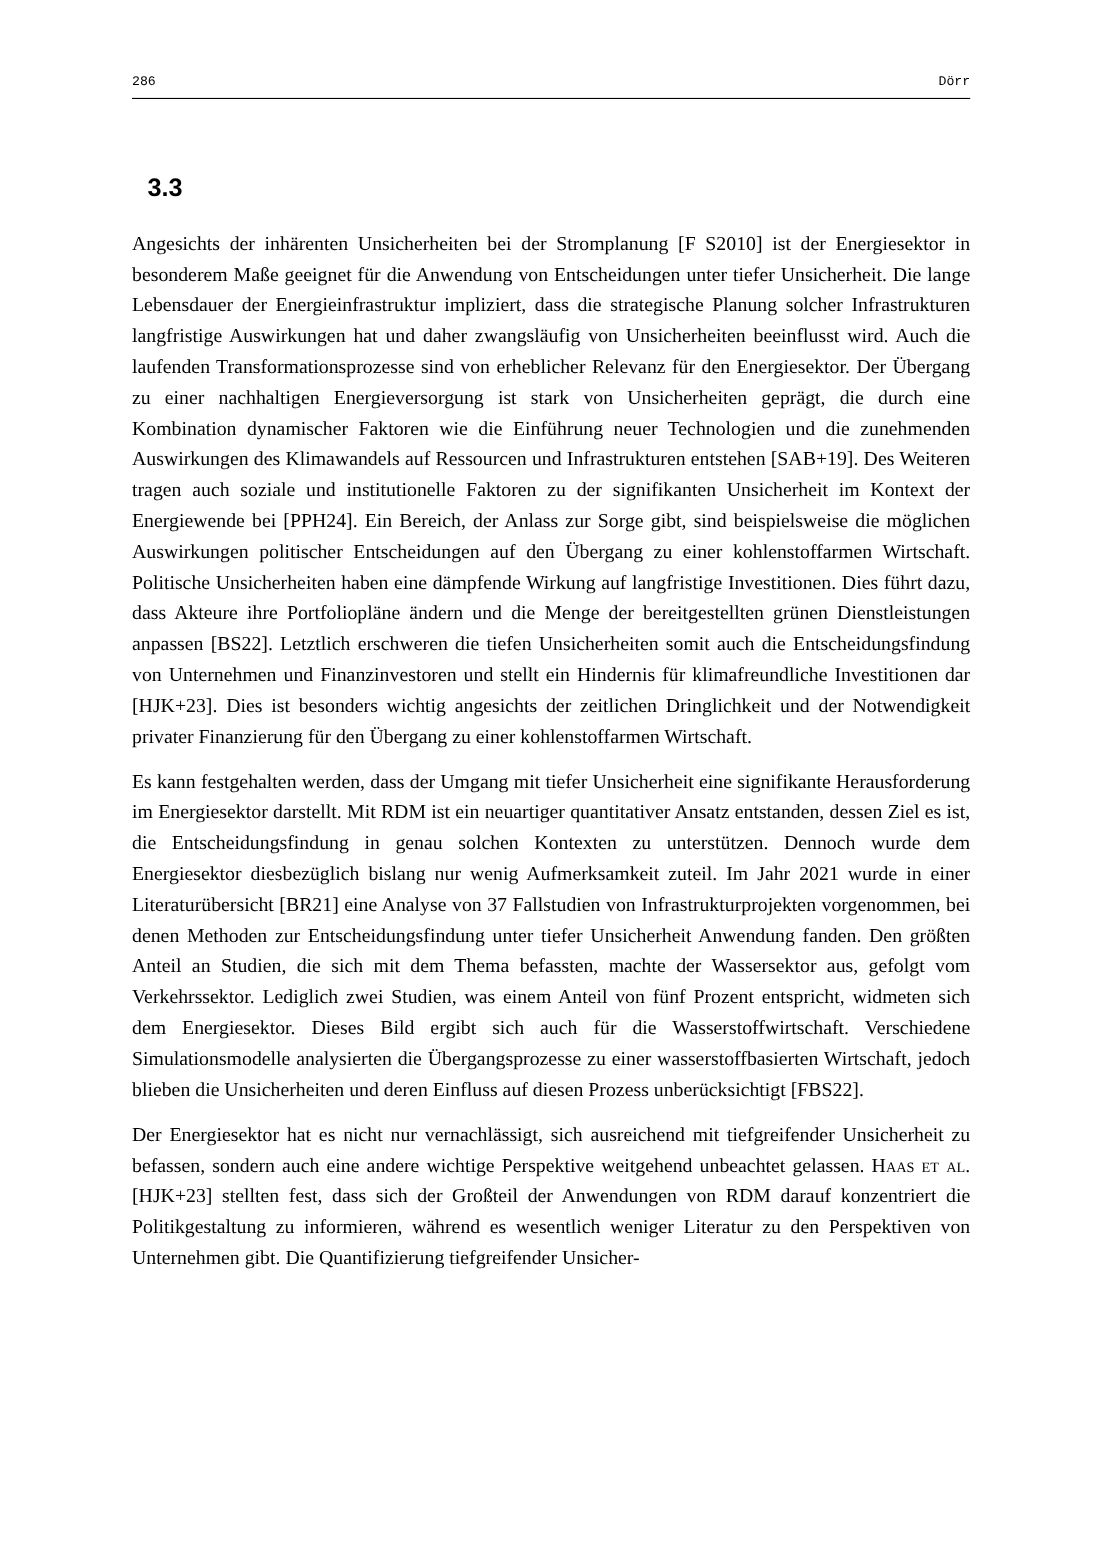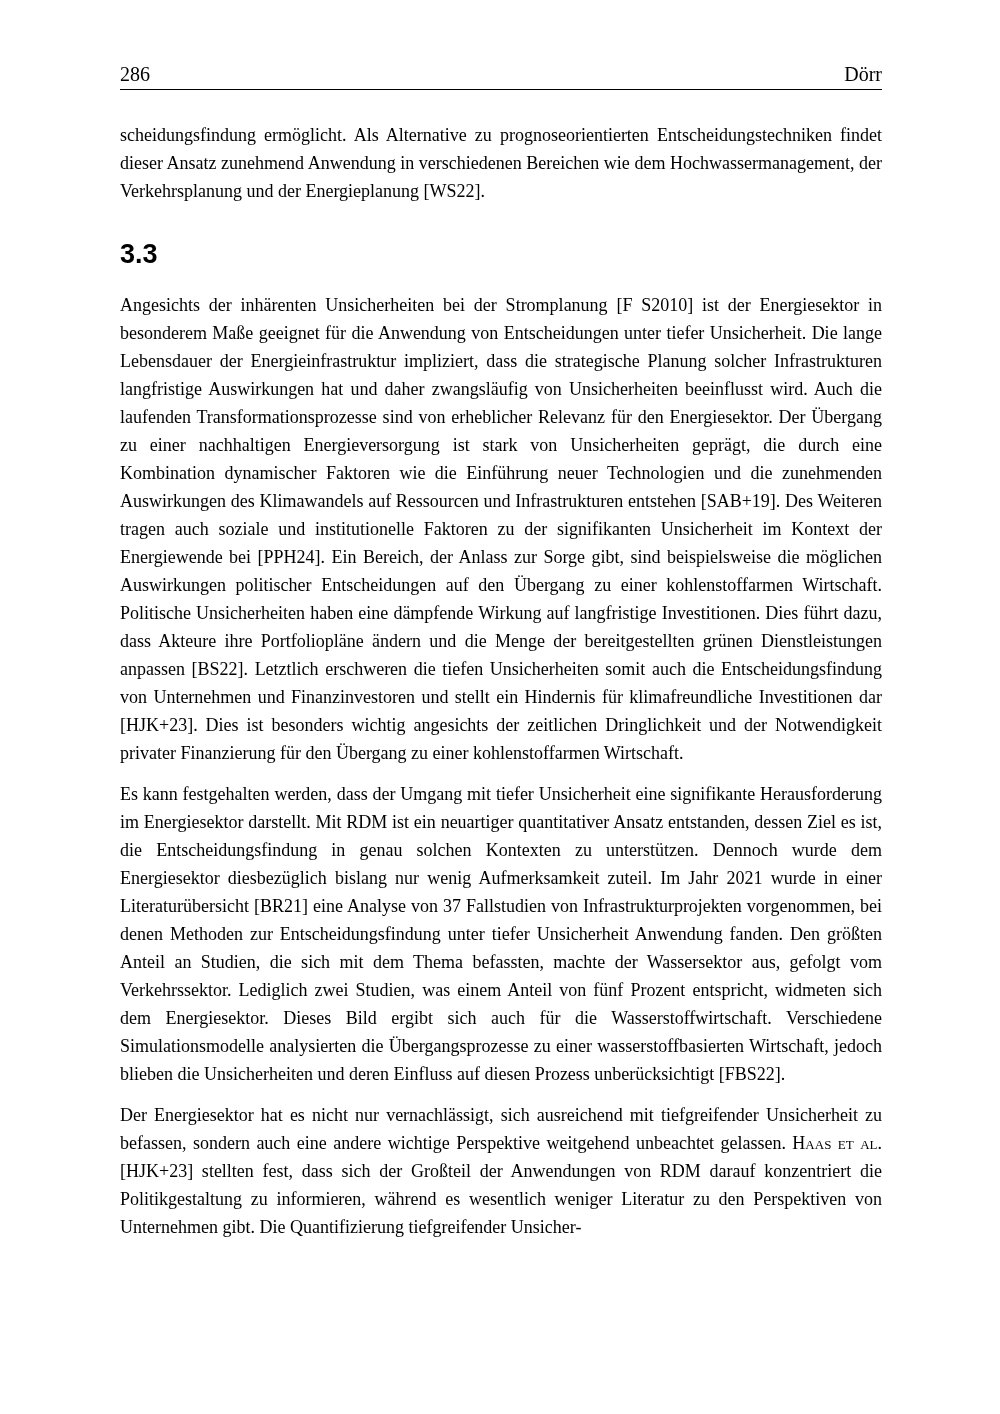--- a/index.html
+++ b/index.html
@@ -14,58 +14,58 @@
     background: #ffffff;
     margin: 0 auto;
     padding: 64px 118px 0 120px;
     position: relative;
     overflow: hidden;
   }
   .running-header {
     display: flex;
     justify-content: space-between;
     align-items: flex-end;
-    font-size: 20px;
+    font-size: 12px;
     line-height: 20px;
     padding-bottom: 5px;
     border-bottom: 1.3px solid #000000;
+    font-family: Liberation Mono, monospace;
   }
   .content { padding-top: 31px; }
   .body-par {
     font-size: 18px;
     line-height: 28px;
     text-align: justify;
     margin-bottom: 13px;
     hyphens: auto;
     -webkit-hyphens: auto;
   }
   .section-heading {
     display: flex;
     font-family: "Liberation Sans", sans-serif;
-    font-size: 27px;
+    font-size: 23px;
     line-height: 26px;
     font-weight: 700;
-    margin: 36px 0 24px 0;
+    margin: 36px 0 24px 14px;
   }
   .section-number { width: 61px; flex: 0 0 auto; }
   .smallcaps { font-variant: small-caps; }
 </style>
 </head>
 <body>
 
 <div class="page">
 
   <div class="running-header">
     <span>286</span>
     <span>Dörr</span>
   </div>
 
   <div class="content">
 
-    <p class="body-par">scheidungsfindung ermöglicht. Als Alternative zu prognoseorientierten Entscheidungstechniken findet dieser Ansatz zunehmend Anwendung in verschiedenen Bereichen wie dem Hochwassermanagement, der Verkehrsplanung und der Energieplanung [WS22].</p>
 
     <h2 class="section-heading">
       <span class="section-number">3.3</span>
     </h2>
 
     <p class="body-par">Angesichts der inhärenten Unsicherheiten bei der Stromplanung [F S2010] ist der Energiesektor in besonderem Maße geeignet für die Anwendung von Entscheidungen unter tiefer Unsicherheit. Die lange Lebensdauer der Energieinfrastruktur impliziert, dass die strategische Planung solcher Infrastrukturen langfristige Auswirkungen hat und daher zwangsläufig von Unsicherheiten beeinflusst wird. Auch die laufenden Transformationsprozesse sind von erheblicher Relevanz für den Energiesektor. Der Übergang zu einer nachhaltigen Energieversorgung ist stark von Unsicherheiten geprägt, die durch eine Kombination dynamischer Faktoren wie die Einführung neuer Technologien und die zunehmenden Auswirkungen des Klimawandels auf Ressourcen und Infrastrukturen entstehen [SAB+19]. Des Weiteren tragen auch soziale und institutionelle Faktoren zu der signifikanten Unsicherheit im Kontext der Energiewende bei [PPH24]. Ein Bereich, der Anlass zur Sorge gibt, sind beispielsweise die möglichen Auswirkungen politischer Entscheidungen auf den Übergang zu einer kohlenstoffarmen Wirtschaft. Politische Unsicherheiten haben eine dämpfende Wirkung auf langfristige Investitionen. Dies führt dazu, dass Akteure ihre Portfoliopläne ändern und die Menge der bereitgestellten grünen Dienstleistungen anpassen [BS22]. Letztlich erschweren die tiefen Unsicherheiten somit auch die Entscheidungsfindung von Unternehmen und Finanzinvestoren und stellt ein Hindernis für klimafreundliche Investitionen dar [HJK+23]. Dies ist besonders wichtig angesichts der zeitlichen Dringlichkeit und der Notwendigkeit privater Finanzierung für den Übergang zu einer kohlenstoffarmen Wirtschaft.</p>
 
     <p class="body-par">Es kann festgehalten werden, dass der Umgang mit tiefer Unsicherheit eine signifikante Herausforderung im Energiesektor darstellt. Mit RDM ist ein neuartiger quantitativer Ansatz entstanden, dessen Ziel es ist, die Entscheidungsfindung in genau solchen Kontexten zu unterstützen. Dennoch wurde dem Energiesektor diesbezüglich bislang nur wenig Aufmerksamkeit zuteil. Im Jahr 2021 wurde in einer Literaturübersicht [BR21] eine Analyse von 37 Fallstudien von Infrastrukturprojekten vorgenommen, bei denen Methoden zur Entscheidungsfindung unter tiefer Unsicherheit Anwendung fanden. Den größten Anteil an Studien, die sich mit dem Thema befassten, machte der Wassersektor aus, gefolgt vom Verkehrssektor. Lediglich zwei Studien, was einem Anteil von fünf Prozent entspricht, widmeten sich dem Energiesektor. Dieses Bild ergibt sich auch für die Wasserstoffwirtschaft. Verschiedene Simulationsmodelle analysierten die Übergangsprozesse zu einer wasserstoffbasierten Wirtschaft, jedoch blieben die Unsicherheiten und deren Einfluss auf diesen Prozess unberücksichtigt [FBS22].</p>
 
     <p class="body-par"><span>Der Energiesektor hat es nicht nur vernachlässigt, sich ausreichend mit tiefgreifender Unsicherheit zu befassen, sondern auch eine andere wichtige Perspektive weitgehend unbeachtet gelassen. </span><span class="smallcaps">Haas et al.</span><span> [HJK+23] stellten fest, dass sich der Großteil der Anwendungen von RDM darauf konzentriert die Politikgestaltung zu informieren, während es wesentlich weniger Literatur zu den Perspektiven von Unternehmen gibt. Die Quantifizierung tiefgreifender Unsicher-</span></p>

